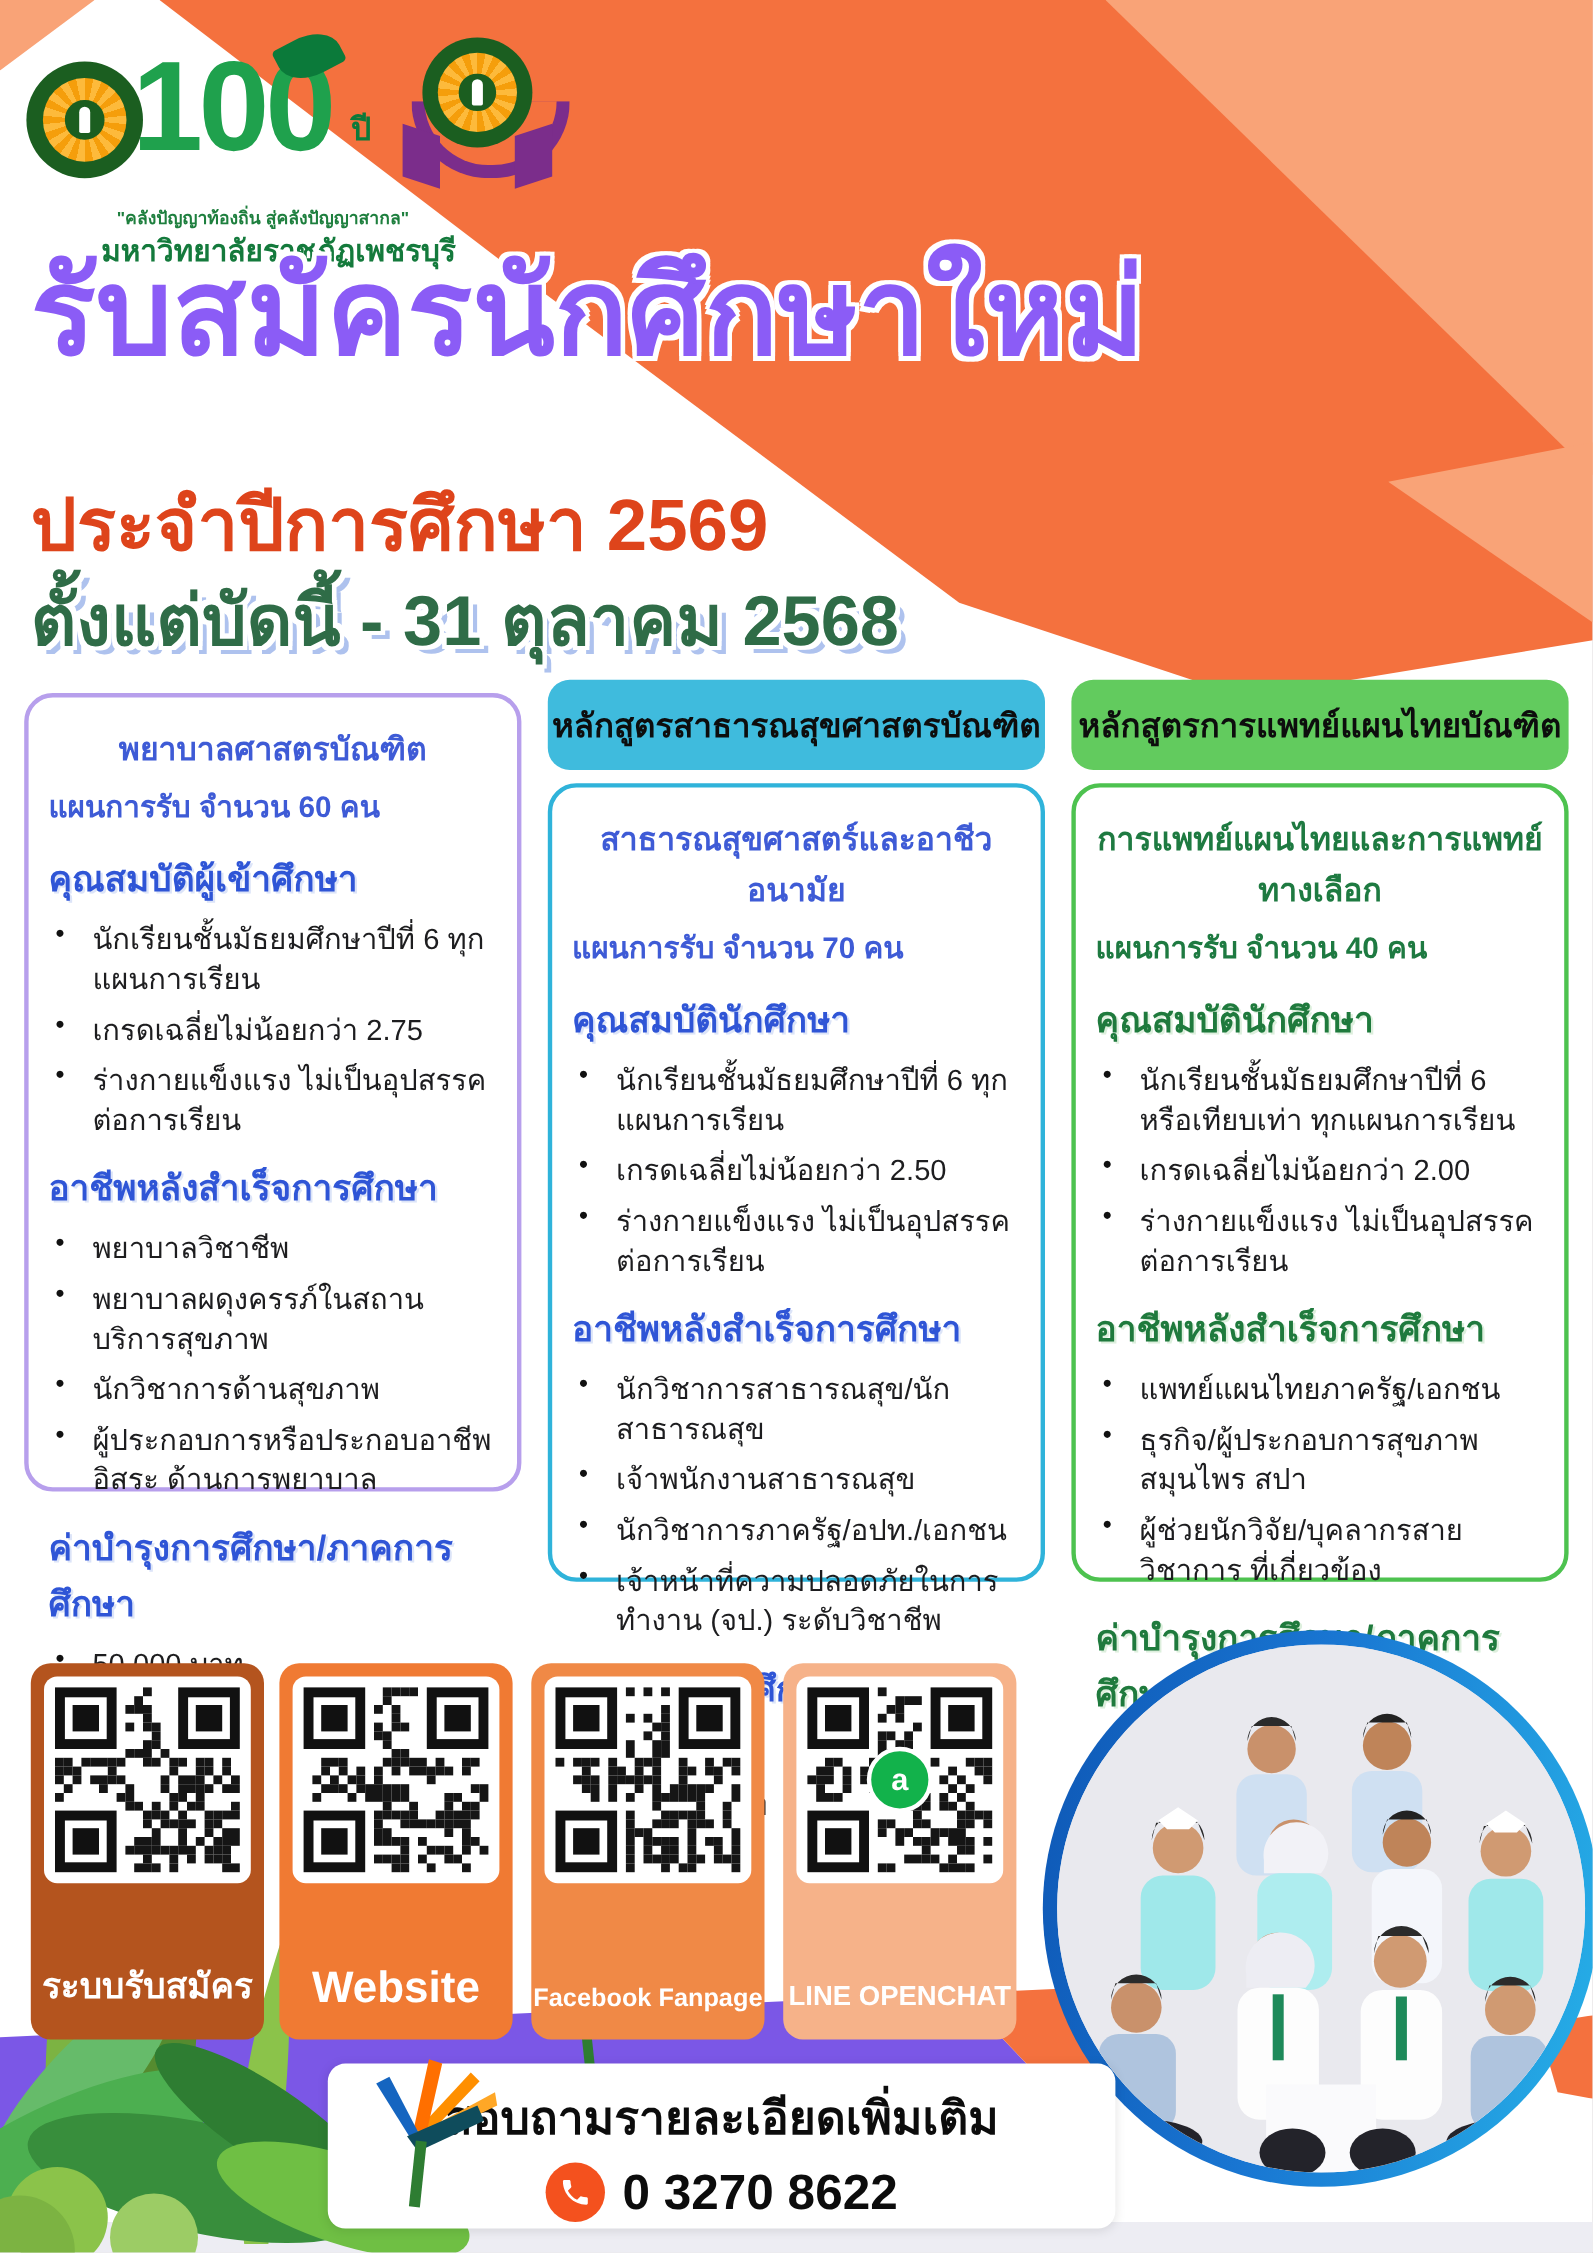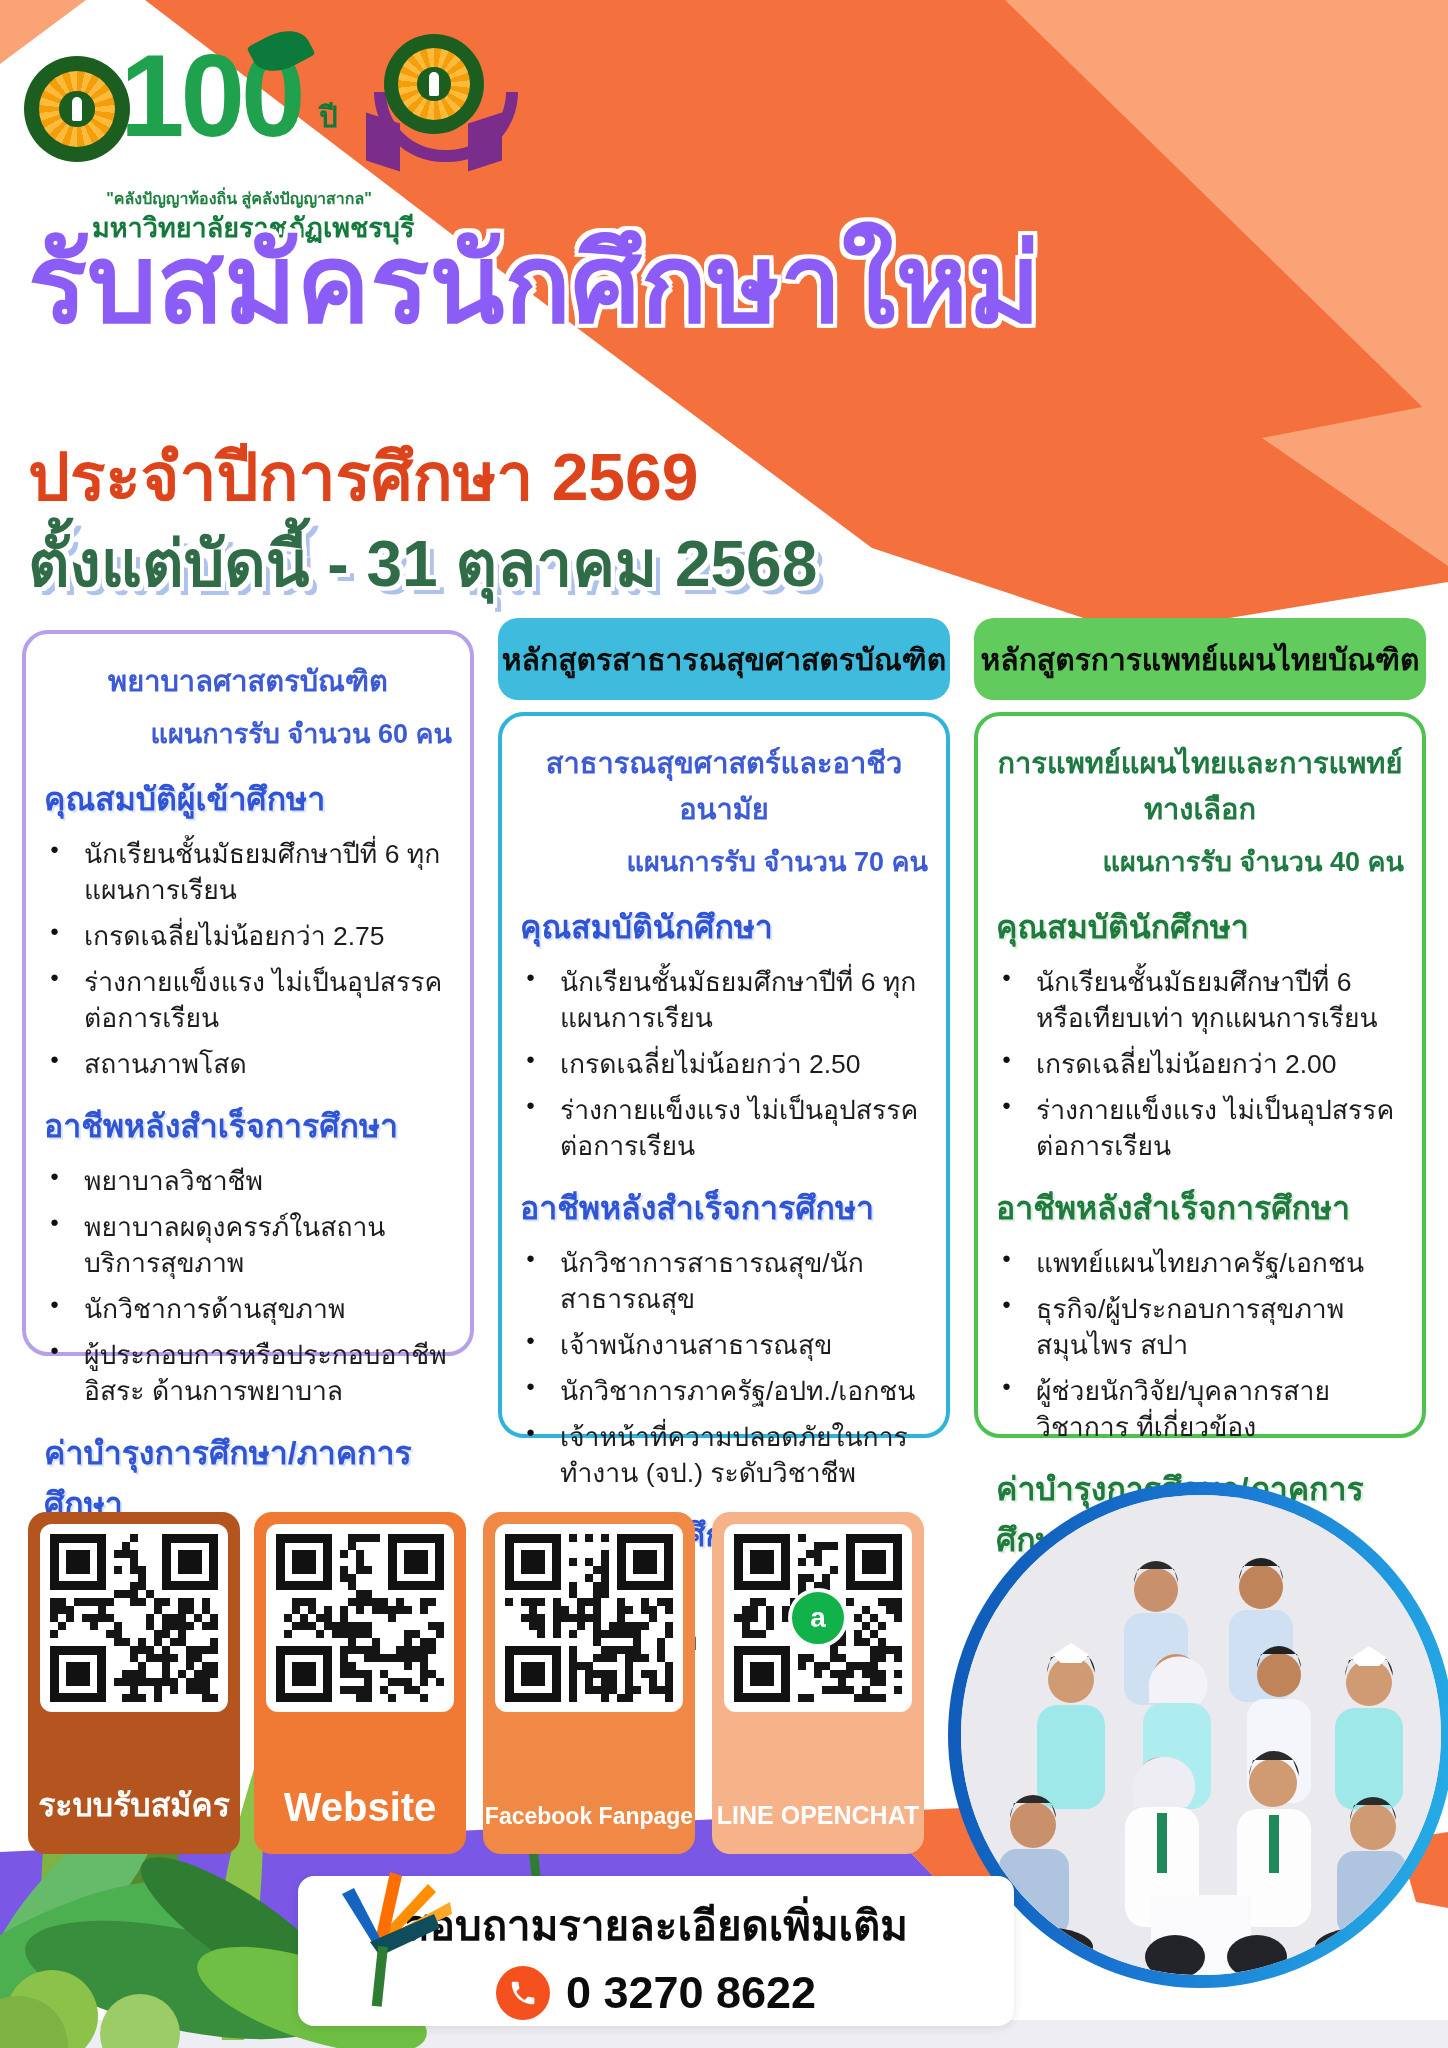--- a/index.html
+++ b/index.html
@@ -53,21 +53,21 @@
   .col-header{height:82px;border-radius:20px;display:flex;align-items:center;justify-content:center;
               font-size:30px;font-weight:800;color:#0d0d0d;text-align:center;}
   .col1 .col-header{background:#CDB5F1;}
   .col2 .col-header{background:#3FBBDD;}
   .col3 .col-header{background:#62CB5E;}
   .col-card{margin-top:12px;height:726px;box-sizing:border-box;background:#fff;border-radius:26px;padding:24px 18px 18px;}
   .col1 .col-card{border:4px solid #B79FEC;}
   .col2 .col-card{border:4px solid #2FB3DA;}
   .col3 .col-card{border:4px solid #4DC24F;}
   .prog-name{text-align:center;font-size:29px;font-weight:800;}
-  .prog-intake{text-align:right;font-size:27px;font-weight:800;margin-top:8px;}
+  .prog-intake{text-align:left;font-size:27px;font-weight:800;margin-top:8px;}
   .col1 .prog-name,.col1 .prog-intake,.col2 .prog-name,.col2 .prog-intake{color:#3E5BD6;}
   .col3 .prog-name,.col3 .prog-intake{color:#1E7A41;}
   .sec-heading{font-size:32px;font-weight:800;margin:18px 0 12px;}
   .col1 .sec-heading,.col2 .sec-heading{color:#2F55D6;text-shadow:2px 2px 0 #DCE4F8;}
   .col3 .sec-heading{color:#1F7A3D;text-shadow:2px 2px 0 #DDEFDD;}
   ul.bullets{margin:0;padding:0;list-style:none;}
   ul.bullets li{position:relative;padding-left:40px;font-size:26.5px;line-height:1.36;margin-bottom:10px;color:#1d1d1f;}
   ul.bullets li::before{content:"●";position:absolute;left:6px;top:3px;font-size:15px;color:#111;}
 
   
@@ -150,21 +150,20 @@
 
   <div class="col col1">
     <div class="col-card">
       <div class="prog-name">พยาบาลศาสตรบัณฑิต</div>
       <div class="prog-intake">แผนการรับ จำนวน 60 คน</div>
       <div class="sec-heading">คุณสมบัติผู้เข้าศึกษา</div>
       <ul class="bullets">
         <li>นักเรียนชั้นมัธยมศึกษาปีที่ 6 ทุกแผนการเรียน</li>
         <li>เกรดเฉลี่ยไม่น้อยกว่า 2.75</li>
         <li>ร่างกายแข็งแรง ไม่เป็นอุปสรรค ต่อการเรียน</li>
-        <li>สถานภาพโสด</li>
       </ul>
       <div class="sec-heading">อาชีพหลังสำเร็จการศึกษา</div>
       <ul class="bullets">
         <li>พยาบาลวิชาชีพ</li>
         <li>พยาบาลผดุงครรภ์ในสถานบริการสุขภาพ</li>
         <li>นักวิชาการด้านสุขภาพ</li>
         <li>ผู้ประกอบการหรือประกอบอาชีพอิสระ ด้านการพยาบาล</li>
       </ul>
       <div class="sec-heading">ค่าบำรุงการศึกษา/ภาคการศึกษา</div>
       <ul class="bullets">

